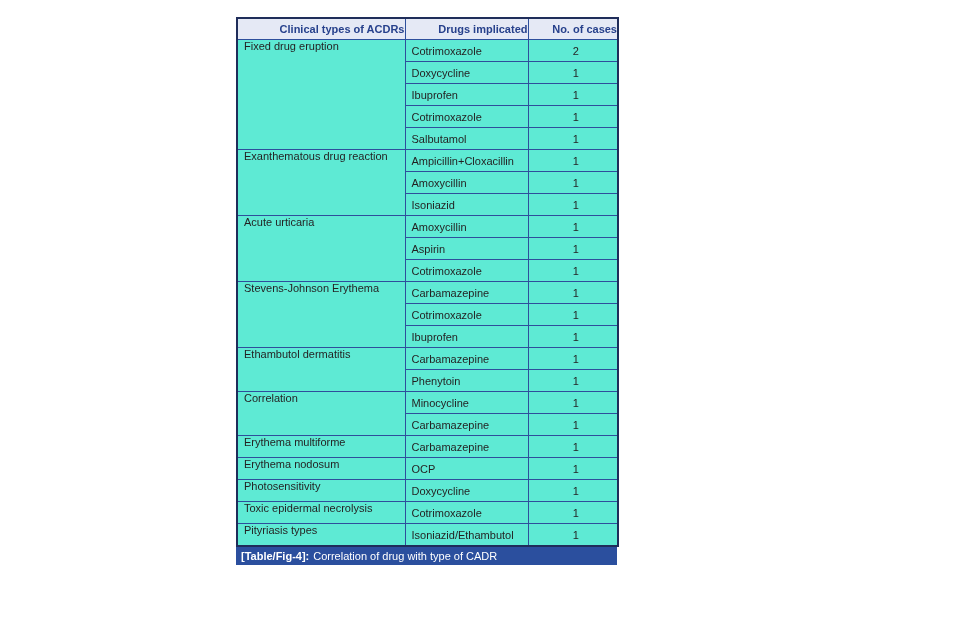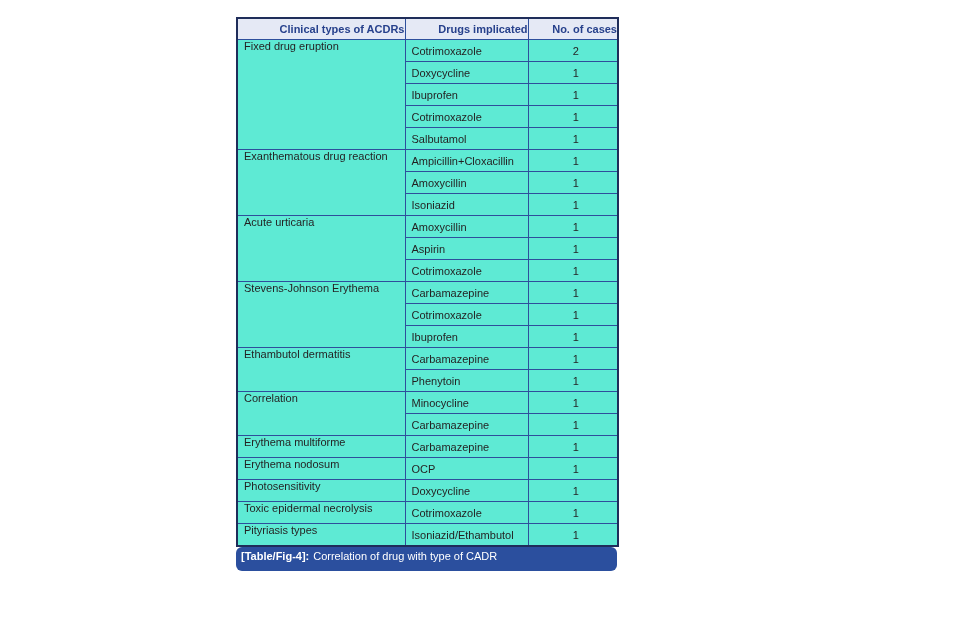--- a/index.html
+++ b/index.html
@@ -55,30 +55,29 @@
   td.type-cell {
     vertical-align: top;
     padding-top: 4px;
   }
   td.cases-cell {
     text-align: center;
     padding-left: 0;
   }
   .caption {
     width: 381px;
-    height: 24px;
+    height: 18px;
     line-height: 18px;
     background: var(--caption-bg, #2b4f9e);
     color: var(--caption-text, #ffffff);
     font-size: 11px;
     padding: 0 0 16px 5px;
     box-sizing: border-box;
     white-space: nowrap;
     overflow: hidden;
-    border-radius: 6px;
   }
   .caption-label {
     font-weight: bold;
     margin-right: 4px;
   }
 </style>
 </head>
 <body>
 
 <div class="page">

